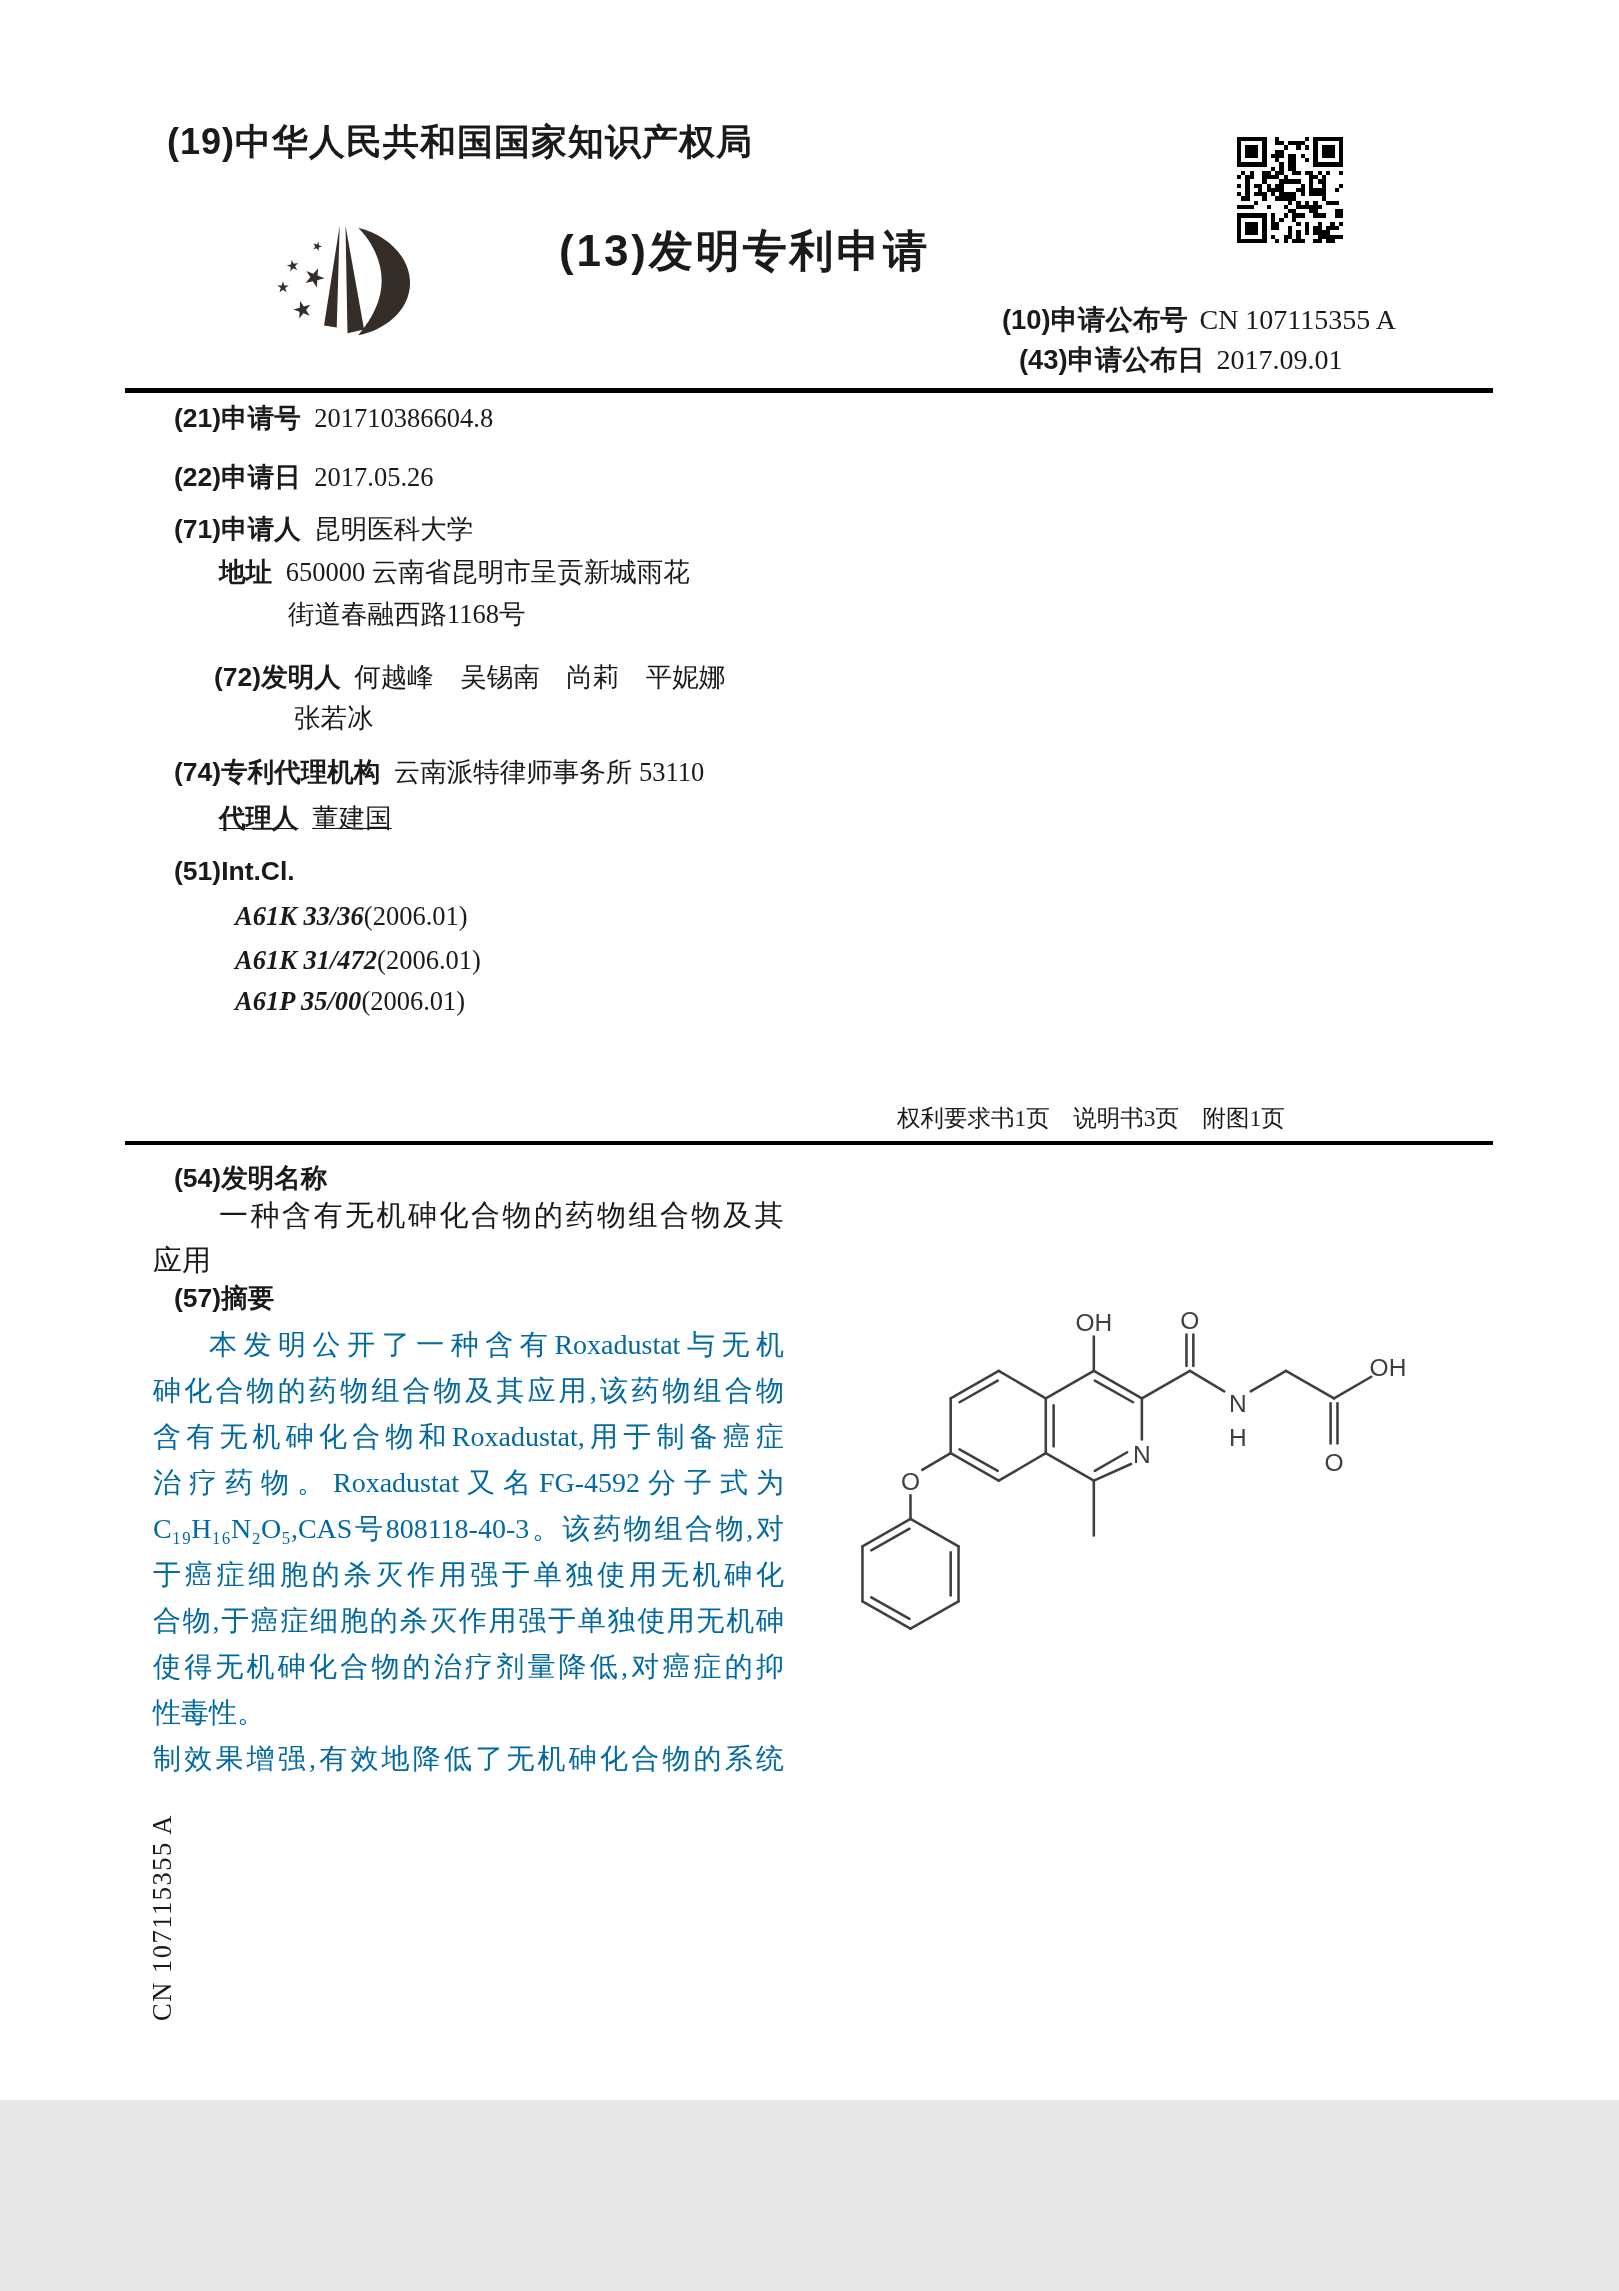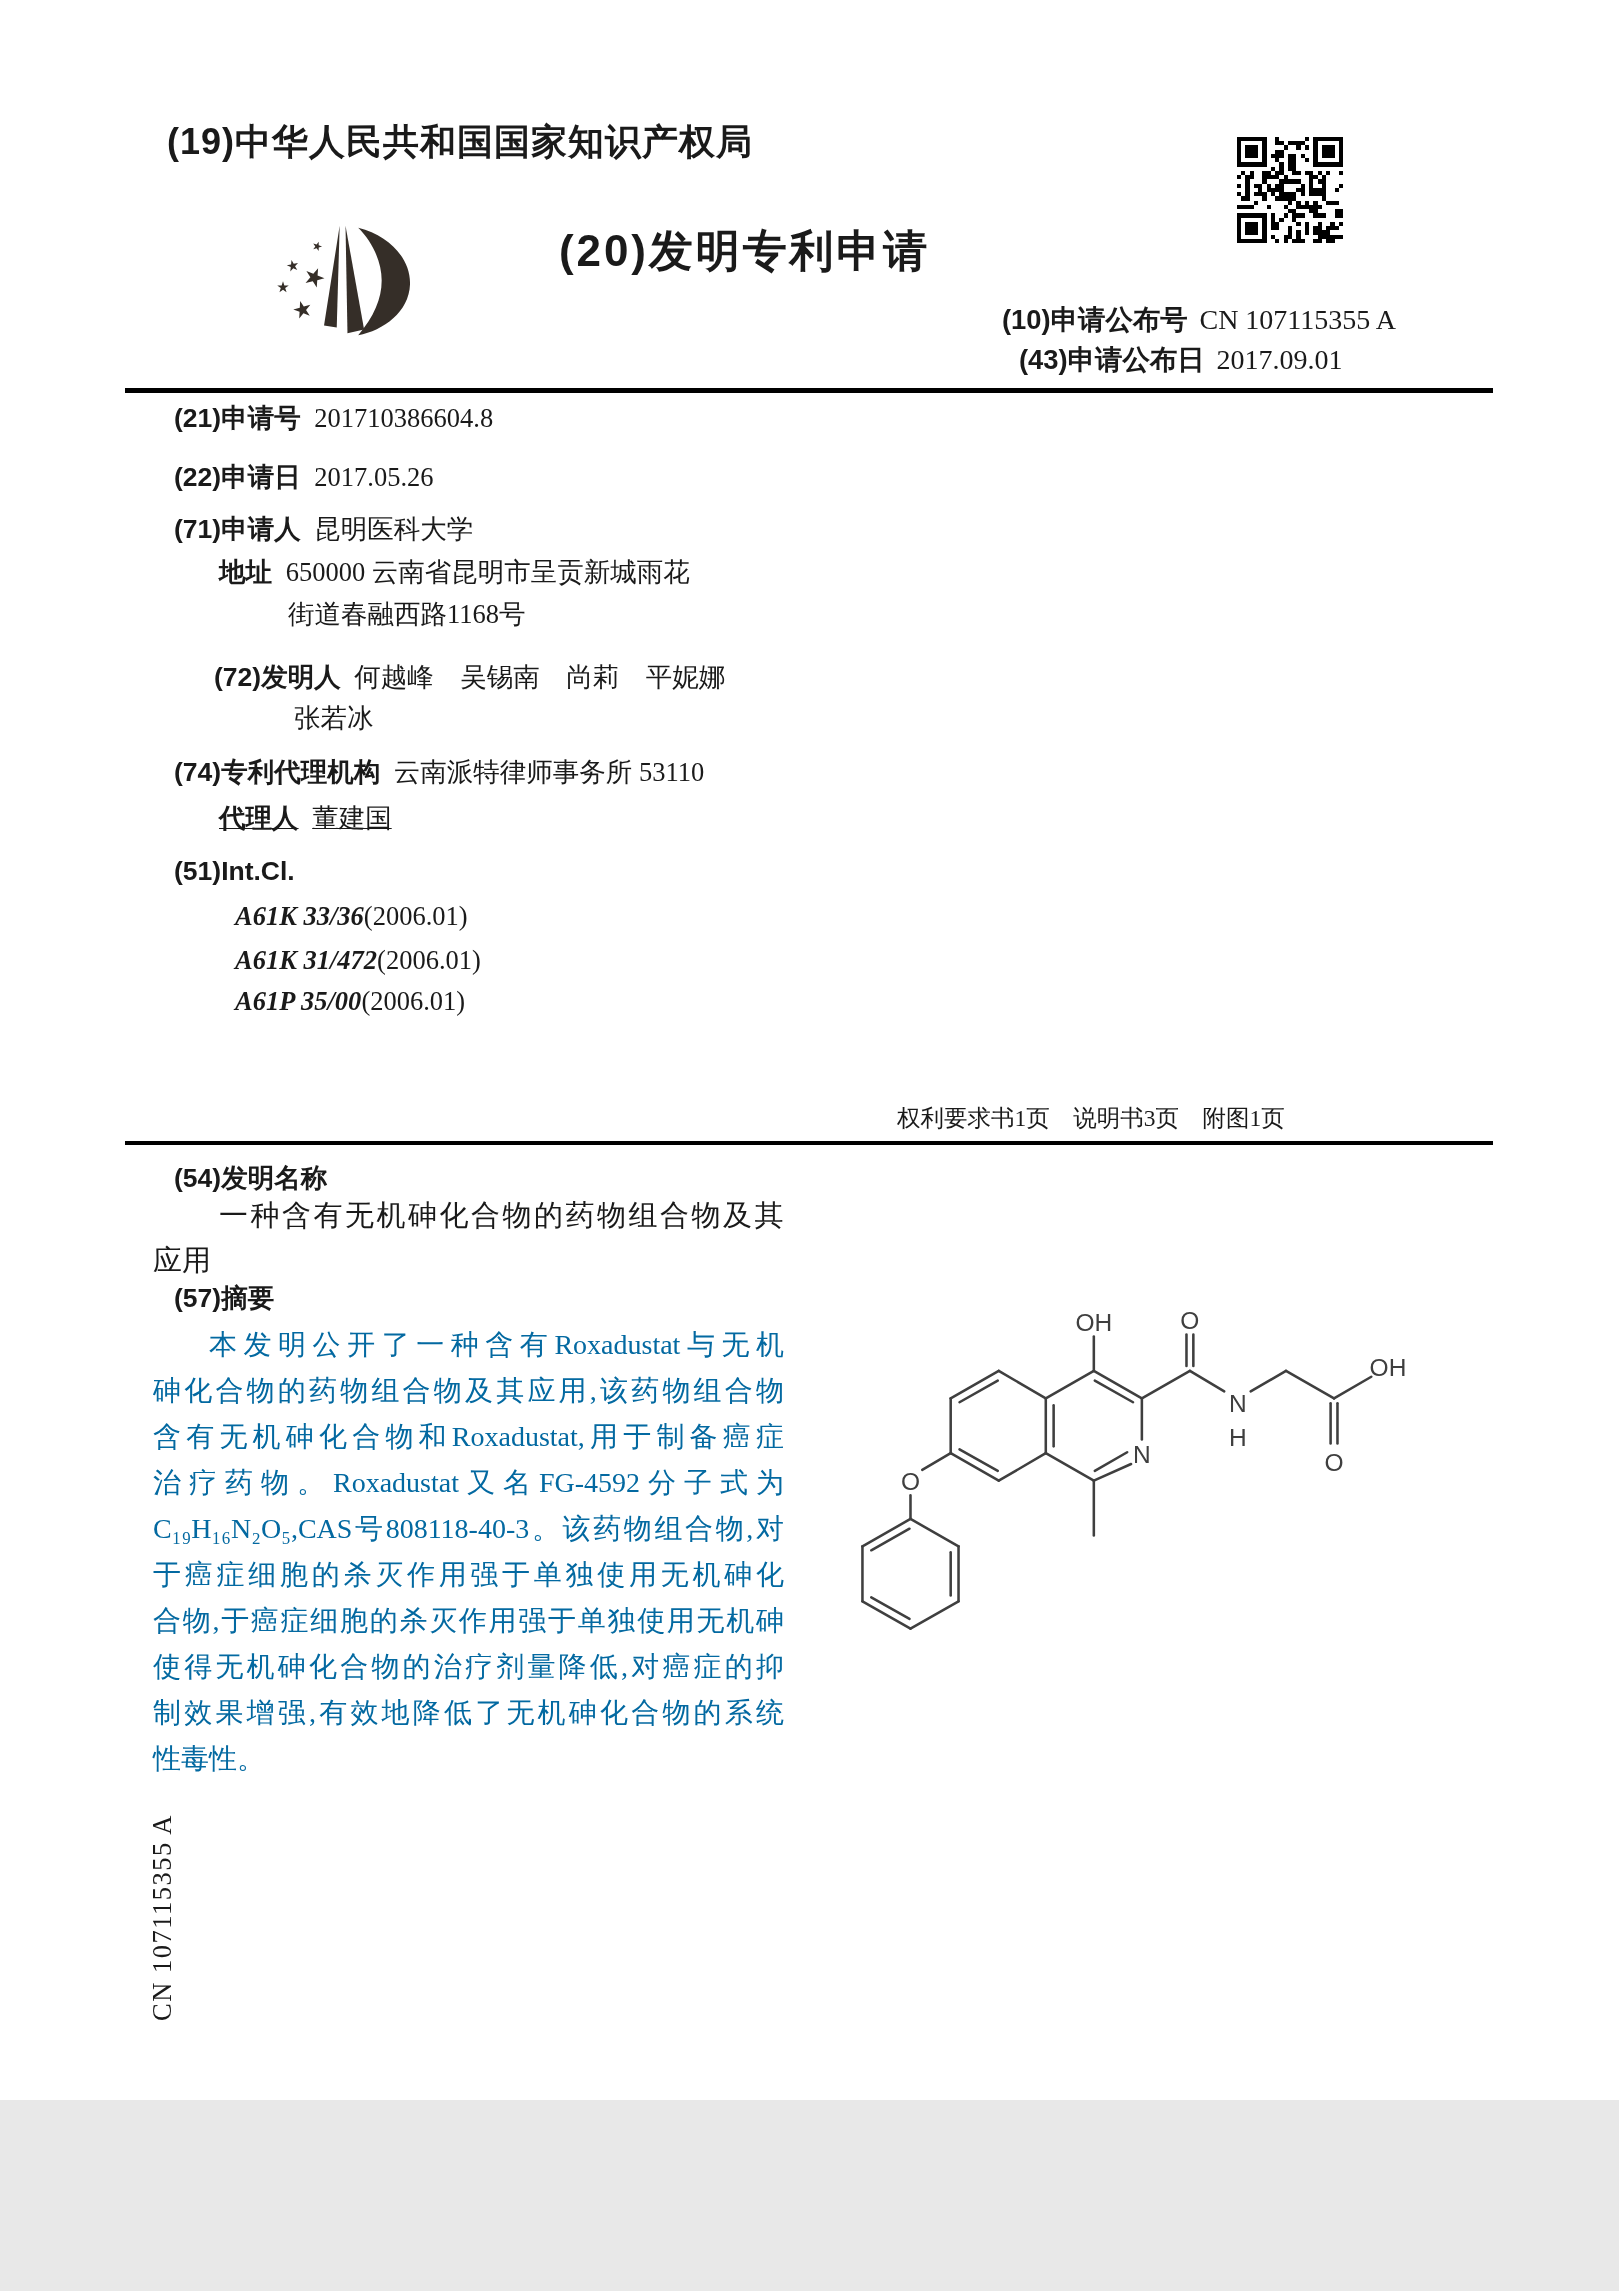--- a/index.html
+++ b/index.html
@@ -47,21 +47,21 @@
       <path d="M69,6 L66,110 L53,108 Z"></path>
       <path d="M75,6 L94,112 L77,116 Z"></path>
       <use href="#star" transform="translate(46,27) scale(0.5) rotate(18)"></use>
       <use href="#star" transform="translate(21,47) scale(0.62) rotate(-12)"></use>
       <use href="#star" transform="translate(43,59) scale(1.05) rotate(22)"></use>
       <use href="#star" transform="translate(11,69) scale(0.62)"></use>
       <use href="#star" transform="translate(31,92) scale(0.95) rotate(-15)"></use>
     </g>
   </svg>
 
-  <div class="abs doc-type hei">(20)发明专利申请</div>
+  <div class="abs doc-type hei">(13)发明专利申请</div>
 
   <svg class="abs" style="left:1237px;top:137px;" width="106" height="106" viewBox="0 0 25 25" shape-rendering="crispEdges" fill="#000">
       <rect x="9" y="0" width="1" height="1"></rect>
       <rect x="16" y="0" width="1" height="1"></rect>
       <rect x="9" y="1" width="1" height="1"></rect>
       <rect x="10" y="1" width="1" height="1"></rect>
       <rect x="12" y="1" width="1" height="1"></rect>
       <rect x="13" y="1" width="1" height="1"></rect>
       <rect x="14" y="1" width="1" height="1"></rect>
       <rect x="15" y="1" width="1" height="1"></rect>
@@ -321,22 +321,22 @@
 
   <div class="abstract">
     <div class="ln jfull indent">本发明公开了一种含有Roxadustat与无机</div>
     <div class="ln jfull">砷化合物的药物组合物及其应用,该药物组合物</div>
     <div class="ln jfull">含有无机砷化合物和Roxadustat,用于制备癌症</div>
     <div class="ln jfull">治疗药物。Roxadustat又名FG-4592分子式为</div>
     <div class="ln jfull">C₁₉H₁₆N₂O₅,CAS号808118-40-3。该药物组合物,对</div>
     <div class="ln jfull">于癌症细胞的杀灭作用强于单独使用无机砷化</div>
     <div class="ln jfull">合物,于癌症细胞的杀灭作用强于单独使用无机砷化。本发明</div>
     <div class="ln jfull">使得无机砷化合物的治疗剂量降低,对癌症的抑</div>
+    <div class="ln">性毒性。</div>
     <div class="ln jfull">制效果增强,有效地降低了无机砷化合物的系统</div>
-    <div class="ln">性毒性。</div>
   </div>
 
   <svg class="abs" style="left:827px;top:1264px;" width="667" height="451" viewBox="0 0 680 460">
     <g stroke="#3f3f3f" stroke-width="2.6" fill="none" stroke-linecap="round">
 
       <line x1="272" y1="109" x2="321" y2="137"></line>
       <line x1="321" y1="137" x2="321" y2="179"></line>
       <line x1="310" y1="204" x2="272" y2="221"></line>
       <line x1="272" y1="221" x2="223" y2="193"></line>
       <line x1="223" y1="193" x2="223" y2="137"></line>

